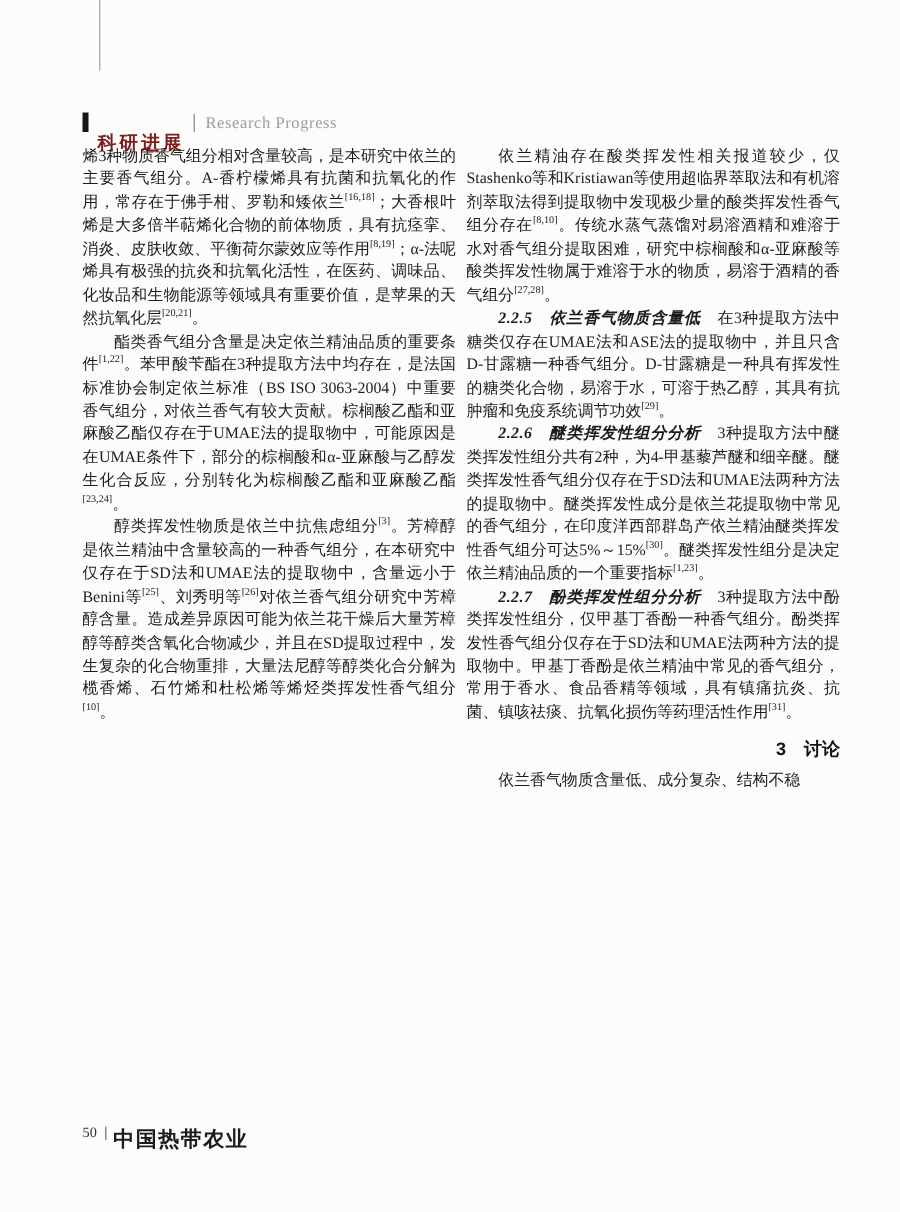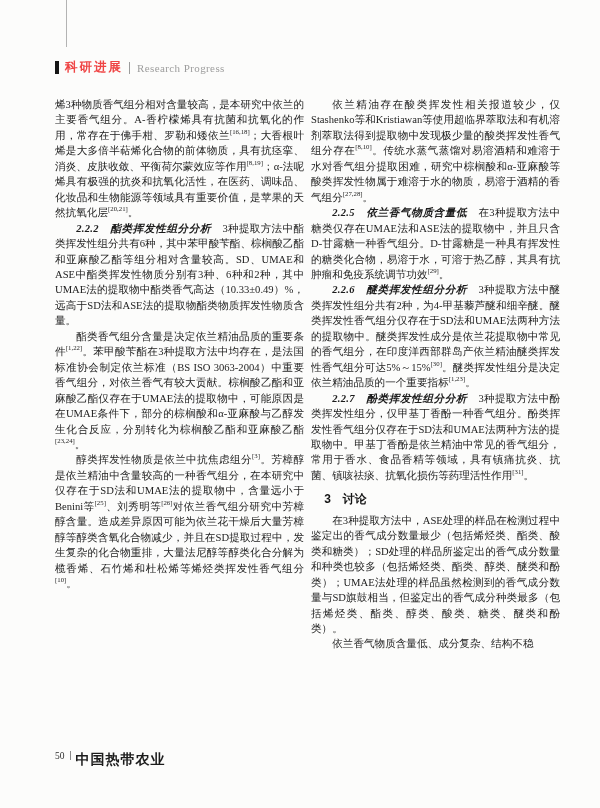--- a/index.html
+++ b/index.html
@@ -15,21 +15,21 @@
     position:absolute; left:66px; top:0;
     width:1px; height:47px; background:#b3b3b3;
   }
   .page-header {
     position:absolute; left:55px; top:59px;
     display:flex; align-items:center;
   }
   .header-bar { width:4px; height:13px; background:#161616; margin-right:6px; }
   .header-cn {
     font-family:"Liberation Sans","DejaVu Sans",sans-serif;
-    font-weight:bold; font-size:12.5px; letter-spacing:2px; color:#ef4444;
+    font-weight:bold; font-size:12.5px; letter-spacing:2px; color:#7f1d1d;margin-top:28px;
   }
   .header-sep { width:1px; height:12px; background:#9c9c9c; margin:0 7px 0 6px; }
   .header-en { font-size:11px; color:#9d9d9d; letter-spacing:0.4px; }
 
   .content {
     position:absolute; left:55px; top:97px;
     width:505px; display:flex; gap:7px;
   }
   .col {
     width:249px; height:652px; overflow:hidden;
@@ -41,21 +41,21 @@
   .sec-label {
     font-style:italic; font-weight:600;
     letter-spacing:0.3px;
   }
   sup.cite {
     font-size:6.8px; line-height:0; vertical-align:super; letter-spacing:0;
   }
   .discuss-heading {
     font-family:"Liberation Sans","DejaVu Sans",sans-serif;
     font-size:12px; font-weight:bold; color:#141414;
-    margin:9px 0 5px 0; text-indent:1.1em; text-align:left;
+    margin:9px 0 5px 0; text-indent:1.1em; text-align:right;
   }
   .page-footer {
     position:absolute; left:55px; top:751px;
     display:flex; align-items:flex-start; font-size:9.5px; color:#2e2e2e;
   }
   .footer-sep { width:1px; height:9px; background:#8a8a8a; margin:0 5px; }
   .footer-journal {
     font-family:"Liberation Sans","DejaVu Sans",sans-serif;
     font-weight:bold; font-size:14px; letter-spacing:1px; color:#1c1c1c;
   }
@@ -68,31 +68,29 @@
 <div class="page-header">
   <span class="header-bar"></span>
   <span class="header-cn">科研进展</span>
   <span class="header-sep"></span>
   <span class="header-en">Research Progress</span>
 </div>
 
 <div class="content">
   <div class="col">
       <p class="para noindent">烯3种物质香气组分相对含量较高，是本研究中依兰的主要香气组分。A-香柠檬烯具有抗菌和抗氧化的作用，常存在于佛手柑、罗勒和矮依兰<sup class="cite">[16,18]</sup>；大香根叶烯是大多倍半萜烯化合物的前体物质，具有抗痉挛、消炎、皮肤收敛、平衡荷尔蒙效应等作用<sup class="cite">[8,19]</sup>；α-法呢烯具有极强的抗炎和抗氧化活性，在医药、调味品、化妆品和生物能源等领域具有重要价值，是苹果的天然抗氧化层<sup class="cite">[20,21]</sup>。</p>
-      <p class="para"><span class="sec-label">2.2.2　酯类挥发性组分分析　</span>3种提取方法中酯类挥发性组分共有6种，其中苯甲酸苄酯、棕榈酸乙酯和亚麻酸乙酯等组分相对含量较高。SD、UMAE和ASE中酯类挥发性物质分别有3种、6种和2种，其中UMAE法的提取物中酯类香气高达（10.33±0.49）%，远高于SD法和ASE法的提取物酯类物质挥发性物质含量。</p>
       <p class="para">酯类香气组分含量是决定依兰精油品质的重要条件<sup class="cite">[1,22]</sup>。苯甲酸苄酯在3种提取方法中均存在，是法国标准协会制定依兰标准（BS ISO 3063-2004）中重要香气组分，对依兰香气有较大贡献。棕榈酸乙酯和亚麻酸乙酯仅存在于UMAE法的提取物中，可能原因是在UMAE条件下，部分的棕榈酸和α-亚麻酸与乙醇发生化合反应，分别转化为棕榈酸乙酯和亚麻酸乙酯<sup class="cite">[23,24]</sup>。</p>
       <p class="para">醇类挥发性物质是依兰中抗焦虑组分<sup class="cite">[3]</sup>。芳樟醇是依兰精油中含量较高的一种香气组分，在本研究中仅存在于SD法和UMAE法的提取物中，含量远小于Benini等<sup class="cite">[25]</sup>、刘秀明等<sup class="cite">[26]</sup>对依兰香气组分研究中芳樟醇含量。造成差异原因可能为依兰花干燥后大量芳樟醇等醇类含氧化合物减少，并且在SD提取过程中，发生复杂的化合物重排，大量法尼醇等醇类化合分解为榄香烯、石竹烯和杜松烯等烯烃类挥发性香气组分<sup class="cite">[10]</sup>。</p>
     </div>
   <div class="col">
       <p class="para">依兰精油存在酸类挥发性相关报道较少，仅Stashenko等和Kristiawan等使用超临界萃取法和有机溶剂萃取法得到提取物中发现极少量的酸类挥发性香气组分存在<sup class="cite">[8,10]</sup>。传统水蒸气蒸馏对易溶酒精和难溶于水对香气组分提取困难，研究中棕榈酸和α-亚麻酸等酸类挥发性物属于难溶于水的物质，易溶于酒精的香气组分<sup class="cite">[27,28]</sup>。</p>
       <p class="para"><span class="sec-label">2.2.5　依兰香气物质含量低　</span>在3种提取方法中糖类仅存在UMAE法和ASE法的提取物中，并且只含D-甘露糖一种香气组分。D-甘露糖是一种具有挥发性的糖类化合物，易溶于水，可溶于热乙醇，其具有抗肿瘤和免疫系统调节功效<sup class="cite">[29]</sup>。</p>
       <p class="para"><span class="sec-label">2.2.6　醚类挥发性组分分析　</span>3种提取方法中醚类挥发性组分共有2种，为4-甲基藜芦醚和细辛醚。醚类挥发性香气组分仅存在于SD法和UMAE法两种方法的提取物中。醚类挥发性成分是依兰花提取物中常见的香气组分，在印度洋西部群岛产依兰精油醚类挥发性香气组分可达5%～15%<sup class="cite">[30]</sup>。醚类挥发性组分是决定依兰精油品质的一个重要指标<sup class="cite">[1,23]</sup>。</p>
       <p class="para"><span class="sec-label">2.2.7　酚类挥发性组分分析　</span>3种提取方法中酚类挥发性组分，仅甲基丁香酚一种香气组分。酚类挥发性香气组分仅存在于SD法和UMAE法两种方法的提取物中。甲基丁香酚是依兰精油中常见的香气组分，常用于香水、食品香精等领域，具有镇痛抗炎、抗菌、镇咳祛痰、抗氧化损伤等药理活性作用<sup class="cite">[31]</sup>。</p>
       <h3 class="discuss-heading">3　讨论</h3>
-      <p class="para">在3种提取方法中，ASE处理的样品在检测过程中鉴定出的香气成分数量最少（包括烯烃类、酯类、酸类和糖类）；SD处理的样品所鉴定出的香气成分数量和种类也较多（包括烯烃类、酯类、醇类、醚类和酚类）；UMAE法处理的样品虽然检测到的香气成分数量与SD旗鼓相当，但鉴定出的香气成分种类最多（包括烯烃类、酯类、醇类、酸类、糖类、醚类和酚类）。</p>
       <p class="para">依兰香气物质含量低、成分复杂、结构不稳</p>
     </div>
 </div>
 
 <div class="page-footer">
   <span>50</span>
   <span class="footer-sep"></span>
   <span class="footer-journal">中国热带农业</span>
 </div>
 

